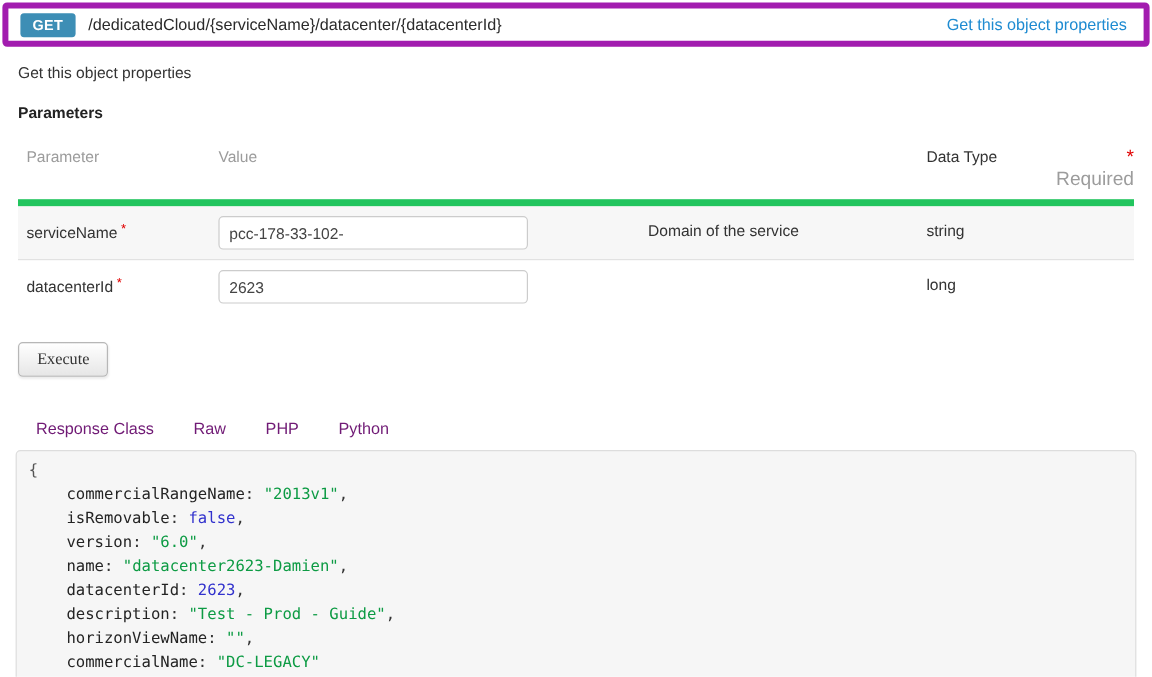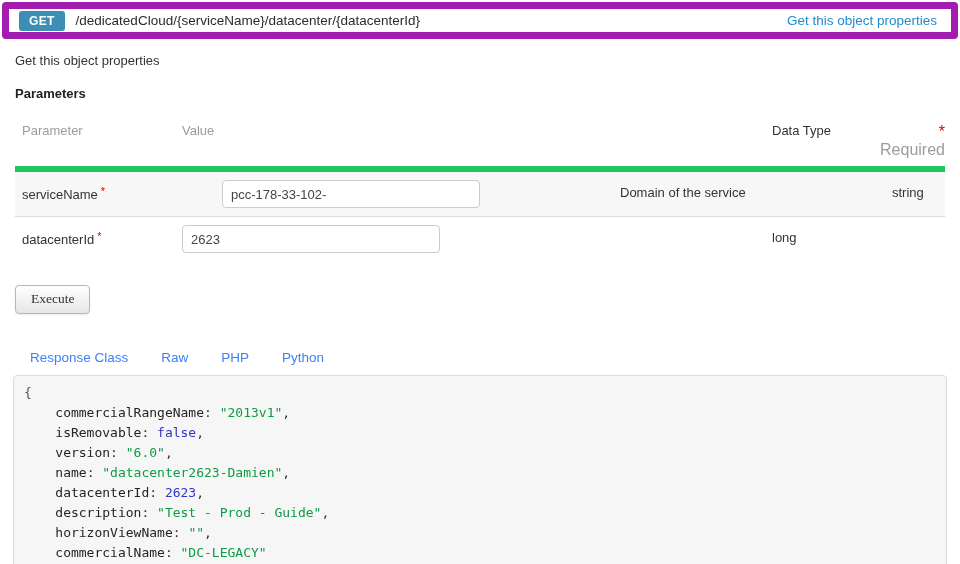--- a/index.html
+++ b/index.html
@@ -6,21 +6,21 @@
   html,body { margin:0; padding:0; background:#fff; }
   body {
     width:960px; height:564px; overflow:hidden;
     font-family:"Liberation Sans", sans-serif;
     font-size:13px; color:#333;
   }
 
   
   .endpoint-bar {
     margin:2px 2px 0 2px;
-    border:7px solid #a21caf; border-radius:4px;
+    border:5px solid #a21caf; border-radius:4px;
     background:#fff;
     display:flex; align-items:center;
     height:37px; padding:0 10px;
   }
   .method-badge {
     background:#3d8eb5; color:#fff;
     font-weight:bold; font-size:12px;
     padding:3px 10px; border-radius:3px;
     letter-spacing:.3px;
   }
@@ -43,21 +43,21 @@
   }
   .params-head { color:#9c9c9c; }
   .params-head > div { padding:8px 0 7px 0; }
   .params-head .cell-name { padding-left:7px; }
   .params-head { border-bottom:6px solid #22c55e; }
   .cell-required { text-align:right; font-size:16px; color:#9c9c9c; padding-right:2px; }
   .req-star { color:#e00000; }
   .label-star { color:#e00000; font-size:11px; vertical-align:4px; margin-left:3px; }
 
   .param-row { border-bottom:1px solid #ddd; }
-  .param-row.odd { background:#f7f7f7;gap:40px; }
+  .param-row.odd { background:#f7f7f7; }
   .param-row.even { background:#fff; border-bottom:none; }
   .param-row .cell-name { padding:13px 0 13px 7px; color:#333; }
   .cell-value { padding:8px 0; }
   .param-input {
     width:258px; height:28px;
     border:1px solid #ccc; border-radius:4px;
     padding:4px 8px; font-size:13px; color:#444;
     font-family:"Liberation Sans", sans-serif;
     background:#fff; outline:none;
   }
@@ -77,21 +77,21 @@
     cursor:pointer;
   }
 
   
   .tabs {
     margin:26px 0 0 15px;
     display:flex; align-items:flex-end;
     position:relative; z-index:2;
   }
   .tab {
-    padding:9px 14px; color:#3b82f6; font-size:13.5px;
+    padding:9px 14px; color:#701a75; font-size:13.5px;
     cursor:pointer; border:1px solid transparent;
     margin-right:3px;
   }
   .tab.active {
     background:#fff; color:#555;
     border:1px solid #ddd; border-bottom:1px solid #fff;
     border-radius:4px 4px 0 0;
     margin-bottom:-1px;
   }
 

